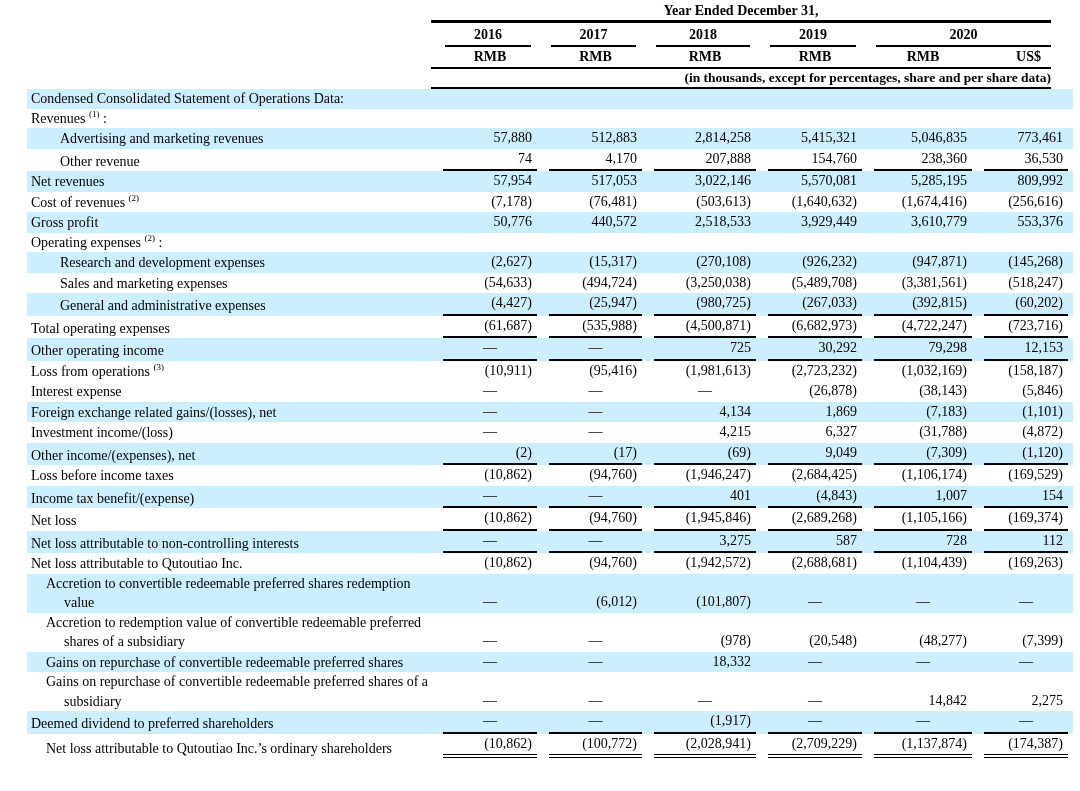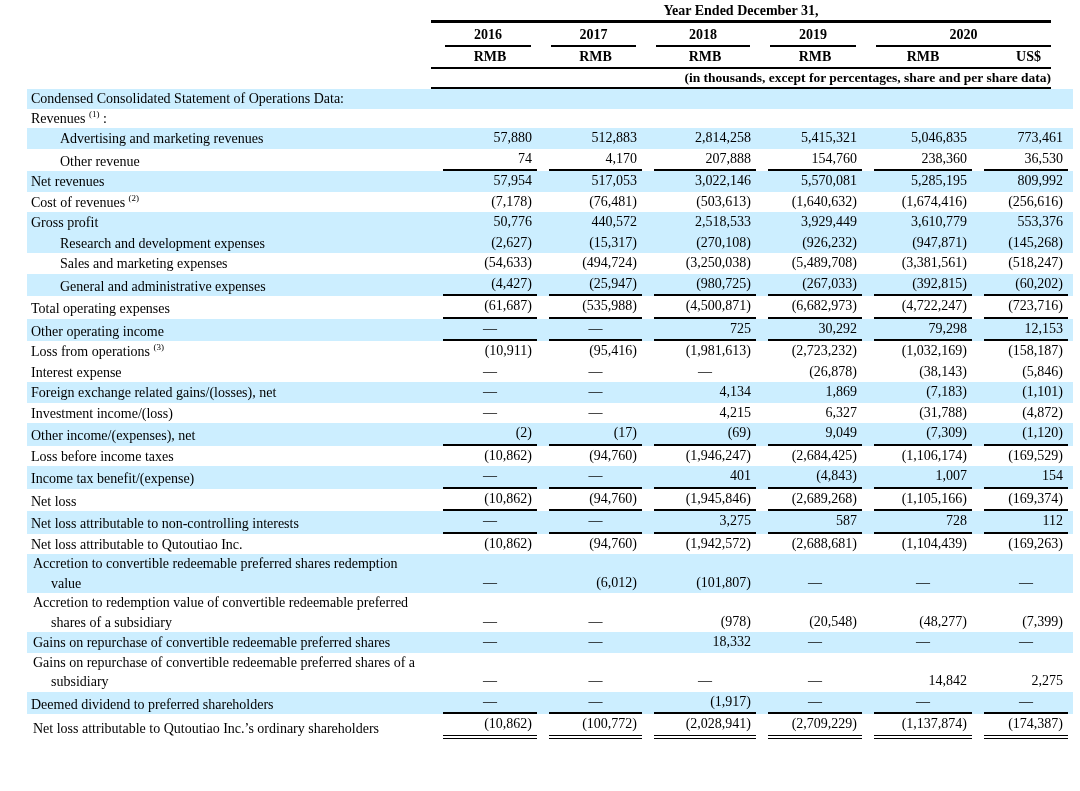--- a/index.html
+++ b/index.html
@@ -24,21 +24,21 @@
   .yr-last { margin-right:22px; }
   .cur { font-weight:bold; text-align:center; line-height:18px; padding:1px 0 1px 12px; }
   .note { border-top:2.5px solid #000; border-bottom:2px solid #000; margin-right:22px;
           text-align:right; font-weight:bold; font-size:13.5px; line-height:17px; padding-bottom:1px; }
 
   
   tr.shade td { background:var(--hl, #cceeff); }
   tr.bold { font-weight:bold; }
   .lbl { padding-left:4px; line-height:19.5px; }
   .lbl.ind { padding-left:33px; }
-  .lbl.wrap { padding-left:24px; text-indent:-18px; }
+  .lbl.wrap { padding-left:37px; text-indent:-18px; }
   .num { text-align:right; }
   .v { margin-left:12px; padding:0 5px 1px 0; line-height:19.5px; }
   td.num:last-child .v { margin-right:5px; }
   .v.ul  { border-bottom:2px solid #000; }
   .v.dul { border-bottom:4px double #000; }
   .v.dash { text-align:center; padding-right:0; }
   sup { font-size:9px; line-height:0; vertical-align:super; }
 </style>
 </head>
 <body>
@@ -212,20 +212,29 @@
           <td class="num">
             <div class="v">3,929,449</div>
           </td>
           <td class="num">
             <div class="v">3,610,779</div>
           </td>
           <td class="num">
             <div class="v">553,376</div>
           </td>
         </tr>
+        <tr class="bold">
+          <td class="lbl">Operating expenses <sup>(2)</sup> :</td>
+          <td class="num"></td>
+          <td class="num"></td>
+          <td class="num"></td>
+          <td class="num"></td>
+          <td class="num"></td>
+          <td class="num"></td>
+        </tr>
         <tr class="shade">
           <td class="lbl ind">Research and development expenses</td>
           <td class="num">
             <div class="v">(2,627)</div>
           </td>
           <td class="num">
             <div class="v">(15,317)</div>
           </td>
           <td class="num">
             <div class="v">(270,108)</div>

